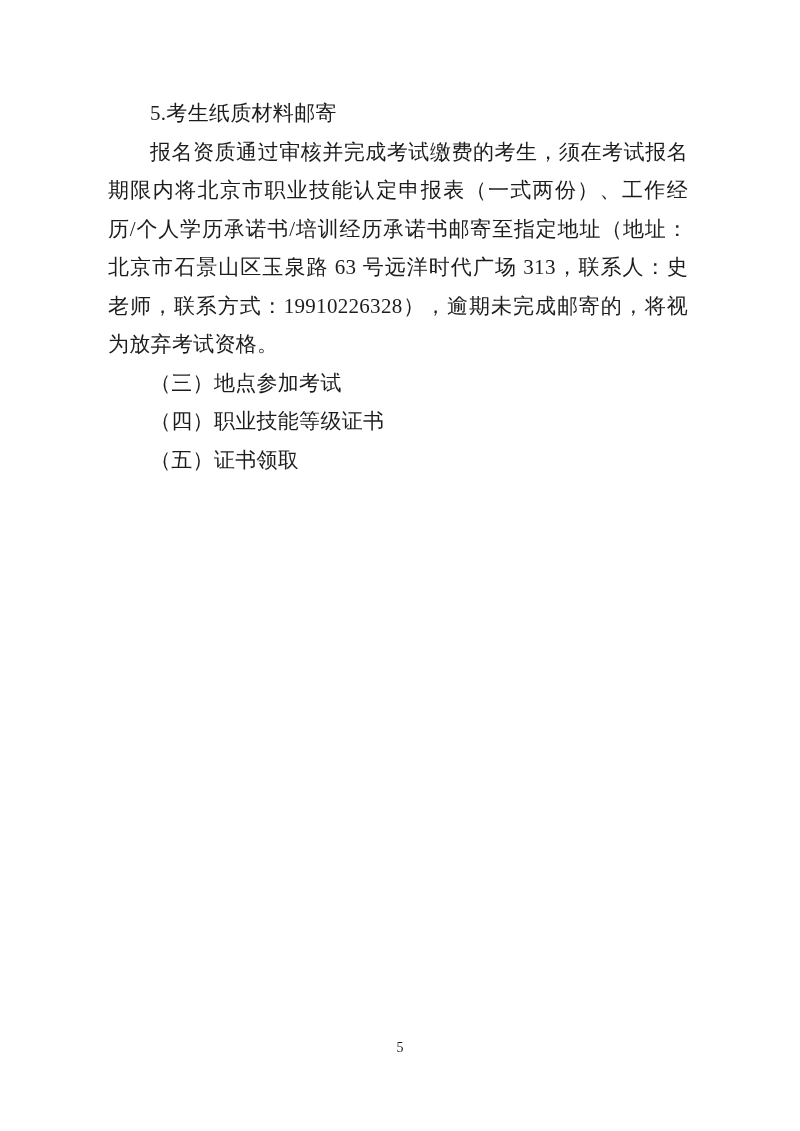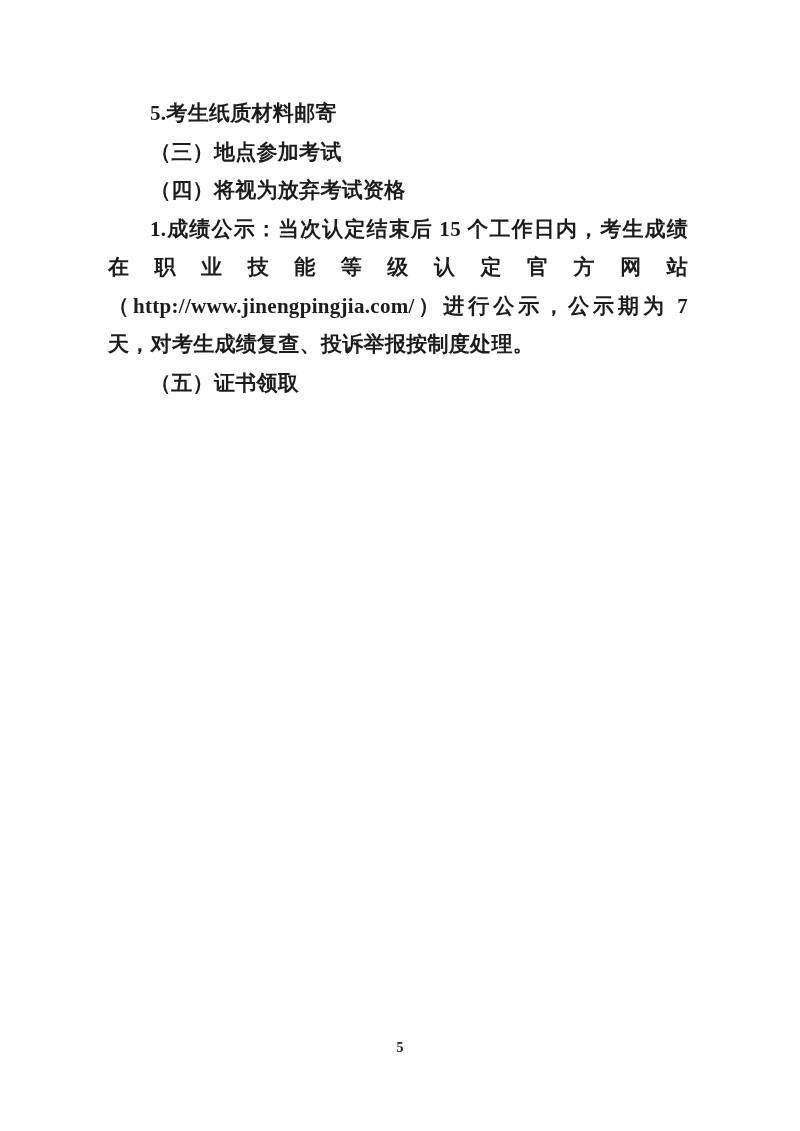--- a/index.html
+++ b/index.html
@@ -11,21 +11,20 @@
     height: 1131px;
     background: #e9e9e9;
     font-family: "Liberation Serif", "DejaVu Serif", serif;
   }
   .page {
     position: relative;
     width: 800px;
     height: 1131px;
     background: #ffffff;
     overflow: hidden;
-    font-weight: bold;
   }
   .body-text {
     position: absolute;
     left: 108px;
     top: 94px;
     width: 580px;
     font-size: 21px;
     line-height: 38.5px;
     color: #1c1c1c;
     text-align: justify;
@@ -47,19 +46,19 @@
     color: #222222;
     font-family: "Liberation Serif", "DejaVu Serif", serif;
   }
 </style>
 </head>
 <body>
 
 <div class="page">
   <div class="body-text">
     <p>5.考生纸质材料邮寄</p>
+    <p>报名资质通过审核并完成考试缴费的考生，须在考试报名期限内将北京市职业技能认定申报表（一式两份）、工作经历/个人学历承诺书/培训经历承诺书邮寄至指定地址（地址：北京市石景山区玉泉路 63 号远洋时代广场 313，联系人：史老师，联系方式：19910226328），逾期未完成邮寄的，将视为放弃考试资格。</p>
     <p>（三）地点参加考试</p>
-    <p>（四）将视为放弃考试资格</p>
-    <p>1.成绩公示：当次认定结束后 15 个工作日内，考生成绩在职业技能等级认定官方网站（http://www.jinengpingjia.com/）进行公示，公示期为 7 天，对考生成绩复查、投诉举报按制度处理。</p>
+    <p>（四）职业技能等级证书</p>
     <p>（五）证书领取</p>
   </div>
   <div class="page-number">5</div>
 </div>
 
 </body></html>

